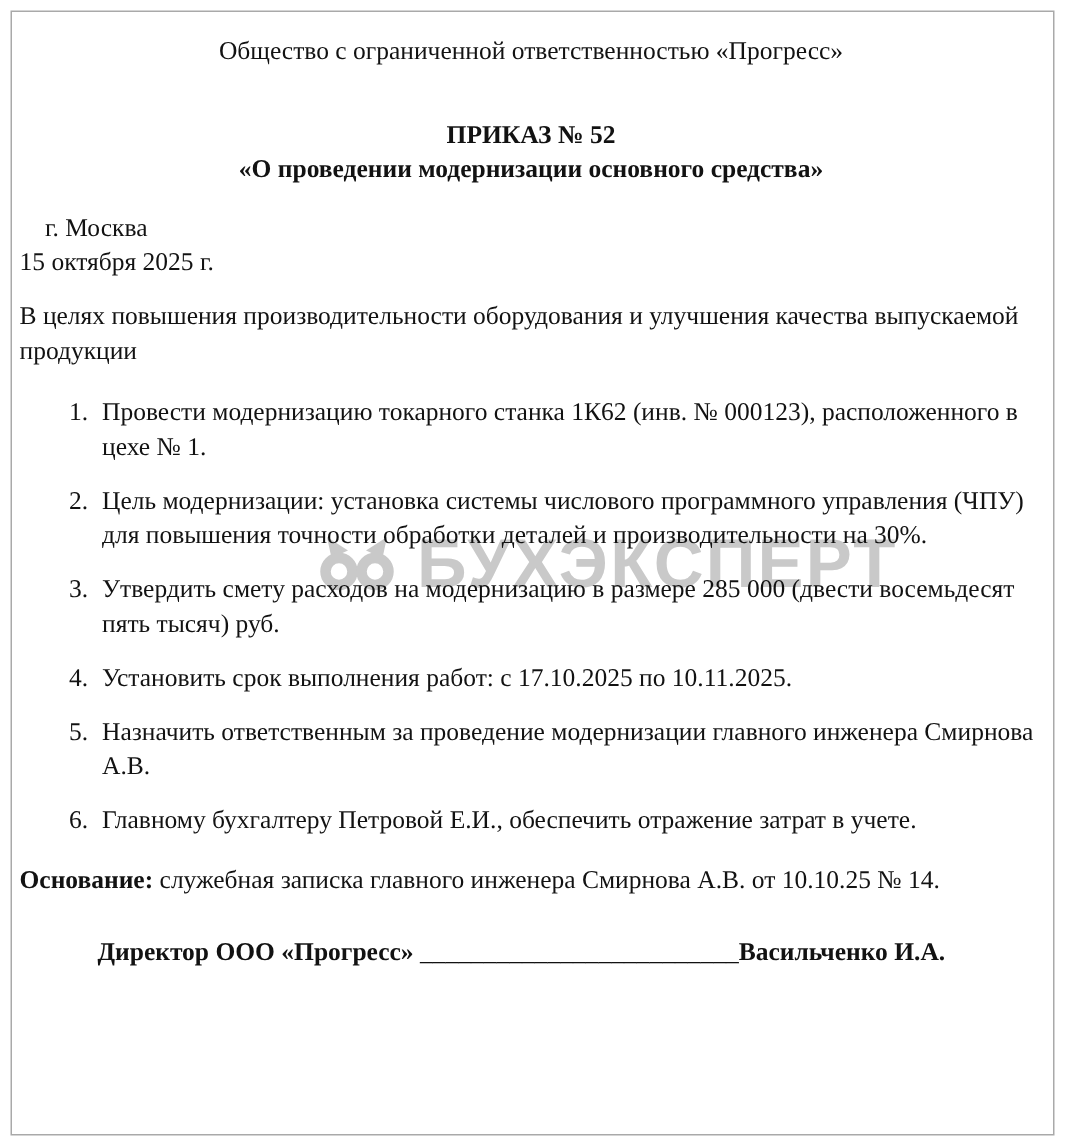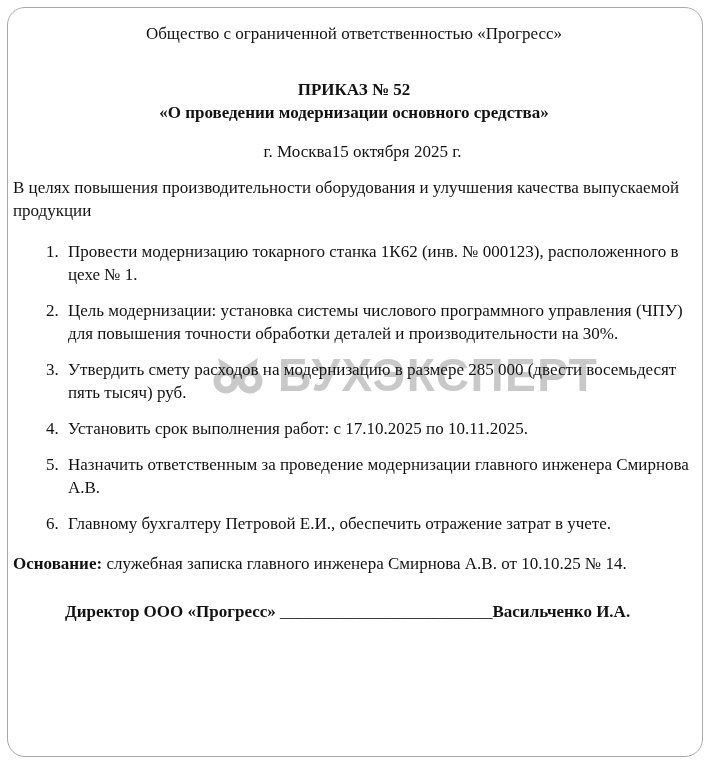--- a/index.html
+++ b/index.html
@@ -30,22 +30,23 @@
     margin-top: 33px;
     text-align: center;
     font-weight: bold;
   }
   .doc-subtitle {
     text-align: center;
     font-weight: bold;
   }
   .place-date {
     display: flex;
-    justify-content: center;
+    justify-content: flex-end;
     margin-top: 16px;
+    flex-direction: column;
   }
   .place { margin-left: 17px; }
   .preamble { margin-top: 13px; }
   .order-word {
     margin-top: 13px;
     font-weight: bold;
   }
   .order-list {
     margin: 18px 0 0 0;
     padding: 0;
@@ -96,21 +97,21 @@
   <div class="watermark" style="color: rgb(201, 201, 201);">
     <svg width="54" height="37" viewBox="0 0 54 37" aria-hidden="true">
       <path d="M7 1 L21 10 L10 15 Z" fill="currentColor"></path>
       <path d="M47 1 L33 10 L44 15 Z" fill="currentColor"></path>
       <circle cx="15" cy="24" r="9" fill="none" stroke="currentColor" stroke-width="7"></circle>
       <circle cx="39" cy="24" r="9" fill="none" stroke="currentColor" stroke-width="7"></circle>
     </svg>
     <span class="wm-text">БУХЭКСПЕРТ</span>
   </div>
 
-  <div class="sheet" style="border-color: rgb(169, 169, 169); border-radius: 18px;">
+  <div class="sheet" style="border-color: rgb(169, 169, 169);">
 
     <div class="org-name">Общество с ограниченной ответственностью «Прогресс»</div>
 
     <div class="doc-title">ПРИКАЗ № 52</div>
     <div class="doc-subtitle">«О проведении модернизации основного средства»</div>
 
     <div class="place-date">
       <span class="place">г. Москва</span>
       <span class="date">15 октября 2025 г.</span>
     </div>

